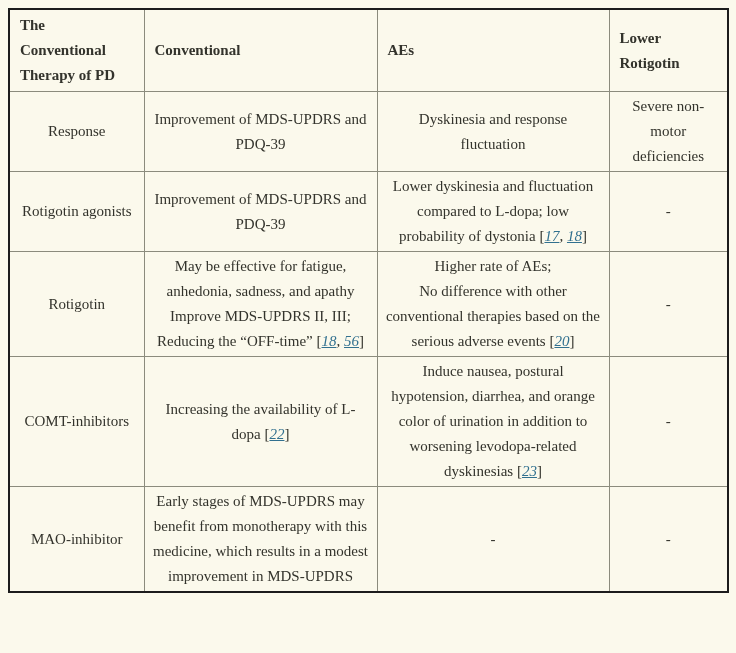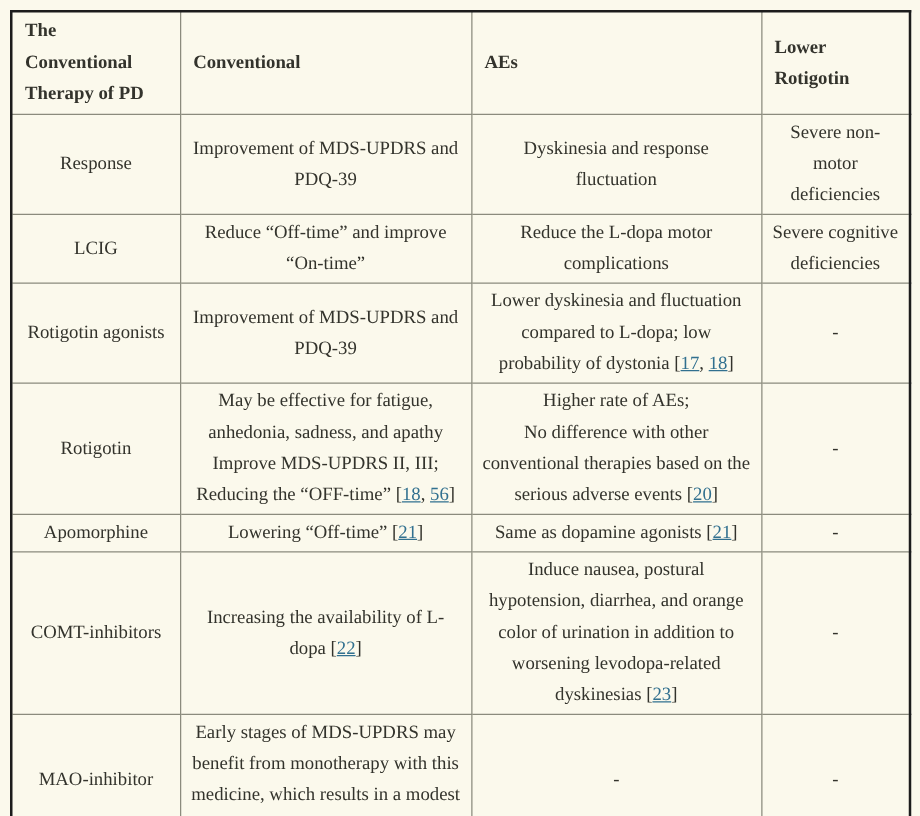--- a/index.html
+++ b/index.html
@@ -40,20 +40,21 @@
     height: 54px;
   }
   td {
     text-align: center;
     padding: 2px 8px;
   }
   a.cite {
     color: var(--link, #31708F);
     text-decoration: underline;
     cursor: pointer;
+    font-style: italic;
   }
 </style>
 </head>
 <body>
 
 <div class="page">
   <table class="therapy-table">
     <colgroup>
       <col class="c1">
         <col class="c2">
@@ -69,47 +70,35 @@
       </tr>
     </thead>
     <tbody id="table-body">
   <tr>
     <td>Response</td>
     <td>Improvement of MDS-UPDRS and PDQ-39</td>
     <td>Dyskinesia and response fluctuation</td>
     <td>Severe non-motor deficiencies</td>
   </tr>
 
-  <tr>
-    <td>LCIG</td>
-    <td>Reduce “Off-time” and improve “On-time”</td>
-    <td>Reduce the L-dopa motor complications</td>
-    <td>Severe cognitive deficiencies</td>
-  </tr>
 
   <tr>
     <td>Rotigotin agonists</td>
     <td>Improvement of MDS-UPDRS and PDQ-39</td>
     <td>Lower dyskinesia and fluctuation compared to L-dopa; low probability of dystonia [<a class="cite" href="#">17</a>, <a class="cite" href="#">18</a>]</td>
     <td>-</td>
   </tr>
 
   <tr>
     <td>Rotigotin</td>
     <td>May be effective for fatigue, anhedonia, sadness, and apathy<br>Improve MDS-UPDRS II, III;<br>Reducing the “OFF-time” [<a class="cite" href="#">18</a>, <a class="cite" href="#">56</a>]</td>
     <td>Higher rate of AEs;<br>No difference with other conventional therapies based on the serious adverse events [<a class="cite" href="#">20</a>]</td>
     <td>-</td>
   </tr>
 
-  <tr>
-    <td>Apomorphine</td>
-    <td>Lowering “Off-time” [<a class="cite" href="#">21</a>]</td>
-    <td>Same as dopamine agonists [<a class="cite" href="#">21</a>]</td>
-    <td>-</td>
-  </tr>
 
   <tr>
     <td>COMT-inhibitors</td>
     <td>Increasing the availability of L-dopa [<a class="cite" href="#">22</a>]</td>
     <td>Induce nausea, postural hypotension, diarrhea, and orange color of urination in addition to worsening levodopa-related dyskinesias [<a class="cite" href="#">23</a>]</td>
     <td>-</td>
   </tr>
 
   <tr>
     <td>MAO-inhibitor</td>

